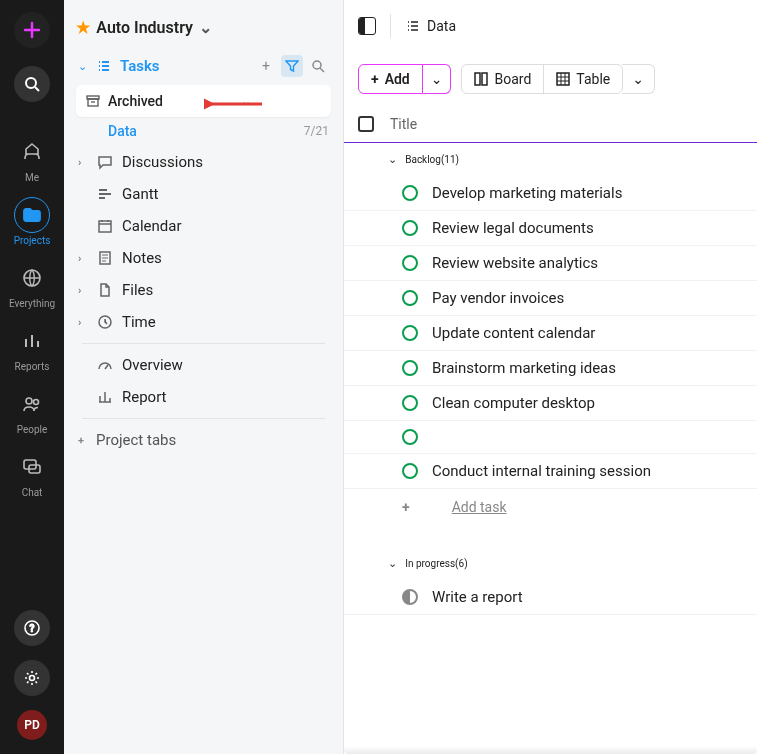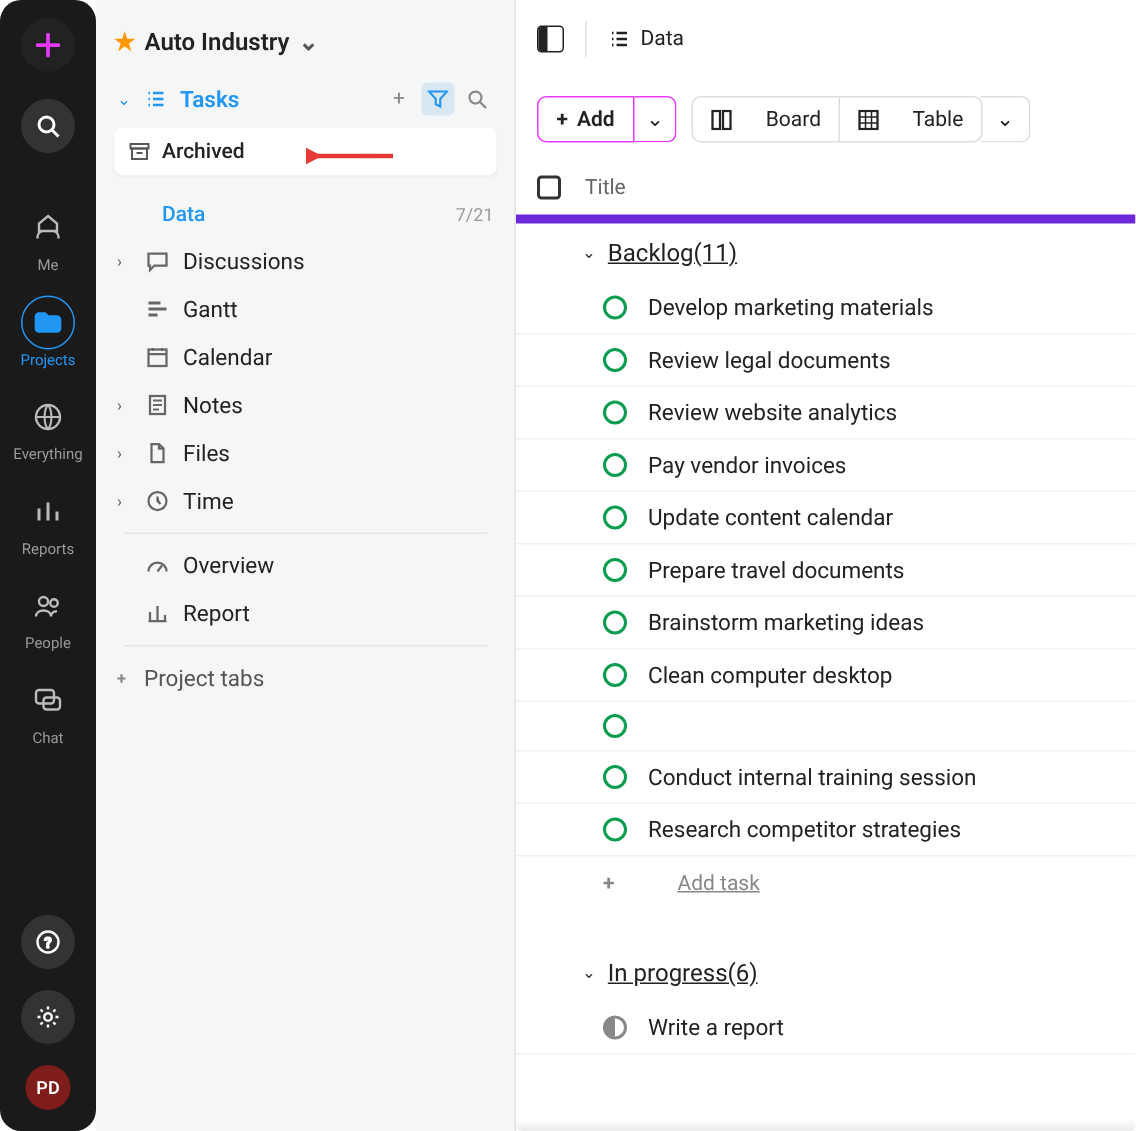--- a/index.html
+++ b/index.html
@@ -1,18 +1,18 @@
 <!DOCTYPE html>
 <html><head>
 <meta charset="utf-8">
 <style>
 * { box-sizing: border-box; margin: 0; padding: 0; }
 body { font-family: -apple-system, BlinkMacSystemFont, "Segoe UI", Roboto, sans-serif; font-size: 14px; color: #222; width: 757px; height: 754px; overflow: hidden; position: relative; }
 
-.nav-rail { position: absolute; left: 0; top: 0; width: 64px; height: 754px; background: #1a1a1a; display: flex; flex-direction: column; align-items: center; padding-top: 12px; border-radius: 14px; }
+.nav-rail { position: absolute; left: 0; top: 0; width: 64px; height: 754px; background: #1a1a1a; display: flex; flex-direction: column; align-items: center; padding-top: 12px; }
 .nav-add { width: 36px; height: 36px; border-radius: 50%; background: #222; display: flex; align-items: center; justify-content: center; cursor: pointer; margin-bottom: 18px; }
 .nav-add svg { fill: #e838ff; }
 .nav-icon { width: 36px; height: 36px; border-radius: 50%; display: flex; align-items: center; justify-content: center; cursor: pointer; color: #bbb; }
 .nav-icon svg { stroke: #bbb; fill: none; stroke-width: 1.8; }
 .nav-icon.active { border: 1.5px solid #2196f3; }
 .nav-icon.active svg { stroke: #2196f3; fill: #2196f3; }
 .nav-item { display: flex; flex-direction: column; align-items: center; margin-bottom: 14px; }
 .nav-label { font-size: 10px; color: #999; margin-top: 2px; }
 .nav-item.active .nav-label { color: #2196f3; }
 .nav-spacer { flex: 1; }
@@ -31,21 +31,21 @@
 .tree-row .tlabel { flex: 1; font-size: 15px; }
 
 .tasks-row { display: flex; align-items: center; padding: 4px 6px; }
 .tasks-row .caret { width: 14px; color: #2196f3; font-size: 11px; margin-right: 4px; }
 .tasks-row .ticon { color: #2196f3; margin-right: 8px; }
 .tasks-row .tlabel { color: #2196f3; font-weight: 600; font-size: 15px; flex: 1; }
 .tasks-actions { display: flex; gap: 4px; }
 .tasks-actions .act { width: 22px; height: 22px; display: flex; align-items: center; justify-content: center; color: #888; cursor: pointer; border-radius: 4px; }
 .tasks-actions .act.filter-act { background: #d8e7f2; color: #2196f3; }
 
-.archived-card { background: #fff; border-radius: 6px; padding: 8px 10px; margin: 4px 4px 12px 4px; display: flex; align-items: center; position: relative; box-shadow: 0 1px 2px rgba(0,0,0,0.05); }
+.archived-card { background: #fff; border-radius: 6px; padding: 8px 10px; margin: 4px 4px 0 4px; display: flex; align-items: center; position: relative; box-shadow: 0 1px 2px rgba(0,0,0,0.05); }
 .archived-card .aicon { margin-right: 8px; color: #555; }
 .archived-card .alabel { flex: 1; font-weight: 500; }
 .archived-card .achev { color: #555; font-size: 11px; margin-right: 70px; }
 
 .red-arrow { position: absolute; left: 204px; top: 94px; pointer-events: none; }
 
 .data-row { display: flex; align-items: center; padding: 6px 6px 6px 36px; }
 .data-row .dlabel { color: #2196f3; font-weight: 500; flex: 1; }
 .data-row .dcount { color: #999; font-size: 12px; }
 
@@ -56,31 +56,31 @@
 .panel-toggle { width: 18px; height: 18px; border: 1.6px solid #222; border-radius: 3px; position: relative; cursor: pointer; }
 .panel-toggle::after { content: ''; position: absolute; left: 0; top: 0; bottom: 0; width: 6px; background: #222; border-radius: 2px 0 0 2px; }
 .top-data { display: flex; align-items: center; gap: 6px; color: #222; font-size: 14px; }
 .top-sep { width: 1px; height: 24px; background: #e3e3e3; }
 
 .controls { display: flex; align-items: center; padding: 12px 14px; gap: 10px; }
 .add-btn { display: flex; align-items: center; border: 1.5px solid #e838ff; border-radius: 6px 0 0 6px; padding: 6px 12px; font-weight: 600; cursor: pointer; }
 .add-btn .plus { margin-right: 6px; font-weight: 700; }
 .add-drop { border: 1.5px solid #e838ff; border-left: none; border-radius: 0 6px 6px 0; padding: 6px 8px; cursor: pointer; }
 .view-group { display: flex; border: 1px solid #ddd; border-radius: 6px; overflow: hidden; }
-.view-btn { padding: 6px 12px; display: flex; align-items: center; gap: 22px; cursor: pointer; border-right: 1px solid #ddd; }
+.view-btn { padding: 6px 12px; display: flex; align-items: center; gap: 6px; cursor: pointer; border-right: 1px solid #ddd; }
 .view-btn:last-child { border-right: none; }
 .view-drop { padding: 6px 10px; cursor: pointer; border: 1px solid #ddd; border-left: none; border-radius: 0 6px 6px 0; margin-left: -1px; }
 
-.table-header { display: flex; padding: 10px 14px; border-bottom: 6px solid #6d28d9; }
+.table-header { display: flex; padding: 10px 14px; border-bottom: 1px solid #6d28d9; }
 .checkbox { width: 16px; height: 16px; border: 2px solid #333; border-radius: 3px; margin-right: 16px; cursor: pointer; }
 .th-title { color: #666; font-size: 14px; }
 
 .group-row { display: flex; align-items: center; padding: 10px 14px 10px 44px; cursor: pointer; }
 .group-row .gchev { font-size: 11px; margin-right: 8px; color: #333; }
-.group-row .gname { font-size: 16px; text-decoration: underline; }
+.group-row .gname { font-size: 10px; }
 
 .task-row { display: flex; align-items: center; padding: 8px 14px 8px 58px; border-bottom: 1px solid #f2f2f2; }
 .task-circle { width: 16px; height: 16px; border-radius: 50%; border: 2px solid #0a9d4f; margin-right: 14px; cursor: pointer; flex-shrink: 0; }
 .task-circle.half { border-color: #888; background: linear-gradient(90deg, #888 50%, transparent 50%); }
 .task-title { font-size: 15px; }
 
 .add-task-row { display: flex; align-items: center; padding: 10px 14px 10px 58px; color: #888; cursor: pointer; }
 .add-task-row .plus { margin-right: 10px; font-weight: 700; }
 .add-task-row .alabel { text-decoration: underline; margin-left: 32px; }
 
@@ -398,40 +398,32 @@
       <div class="task-row">
         <span class="task-circle"></span>
         <span class="task-title">Pay vendor invoices</span>
       </div>
       <div class="task-row">
         <span class="task-circle"></span>
         <span class="task-title">Update content calendar</span>
       </div>
       <div class="task-row">
         <span class="task-circle"></span>
-        <span class="task-title">Prepare travel documents</span>
-      </div>
-      <div class="task-row">
-        <span class="task-circle"></span>
         <span class="task-title">Brainstorm marketing ideas</span>
       </div>
       <div class="task-row">
         <span class="task-circle"></span>
         <span class="task-title">Clean computer desktop</span>
       </div>
       <div class="task-row">
         <span class="task-circle"></span>
       </div>
       <div class="task-row">
         <span class="task-circle"></span>
         <span class="task-title">Conduct internal training session</span>
-      </div>
-      <div class="task-row">
-        <span class="task-circle"></span>
-        <span class="task-title">Research competitor strategies</span>
       </div>
       <div class="add-task-row">
         <span class="plus">+</span>
         <span class="alabel">Add task</span>
       </div>
       <div style="height: 22px;"></div>
       <div class="group-row">
         <span class="gchev">⌄</span>
         <span class="gname">In progress(6)</span>
       </div>

